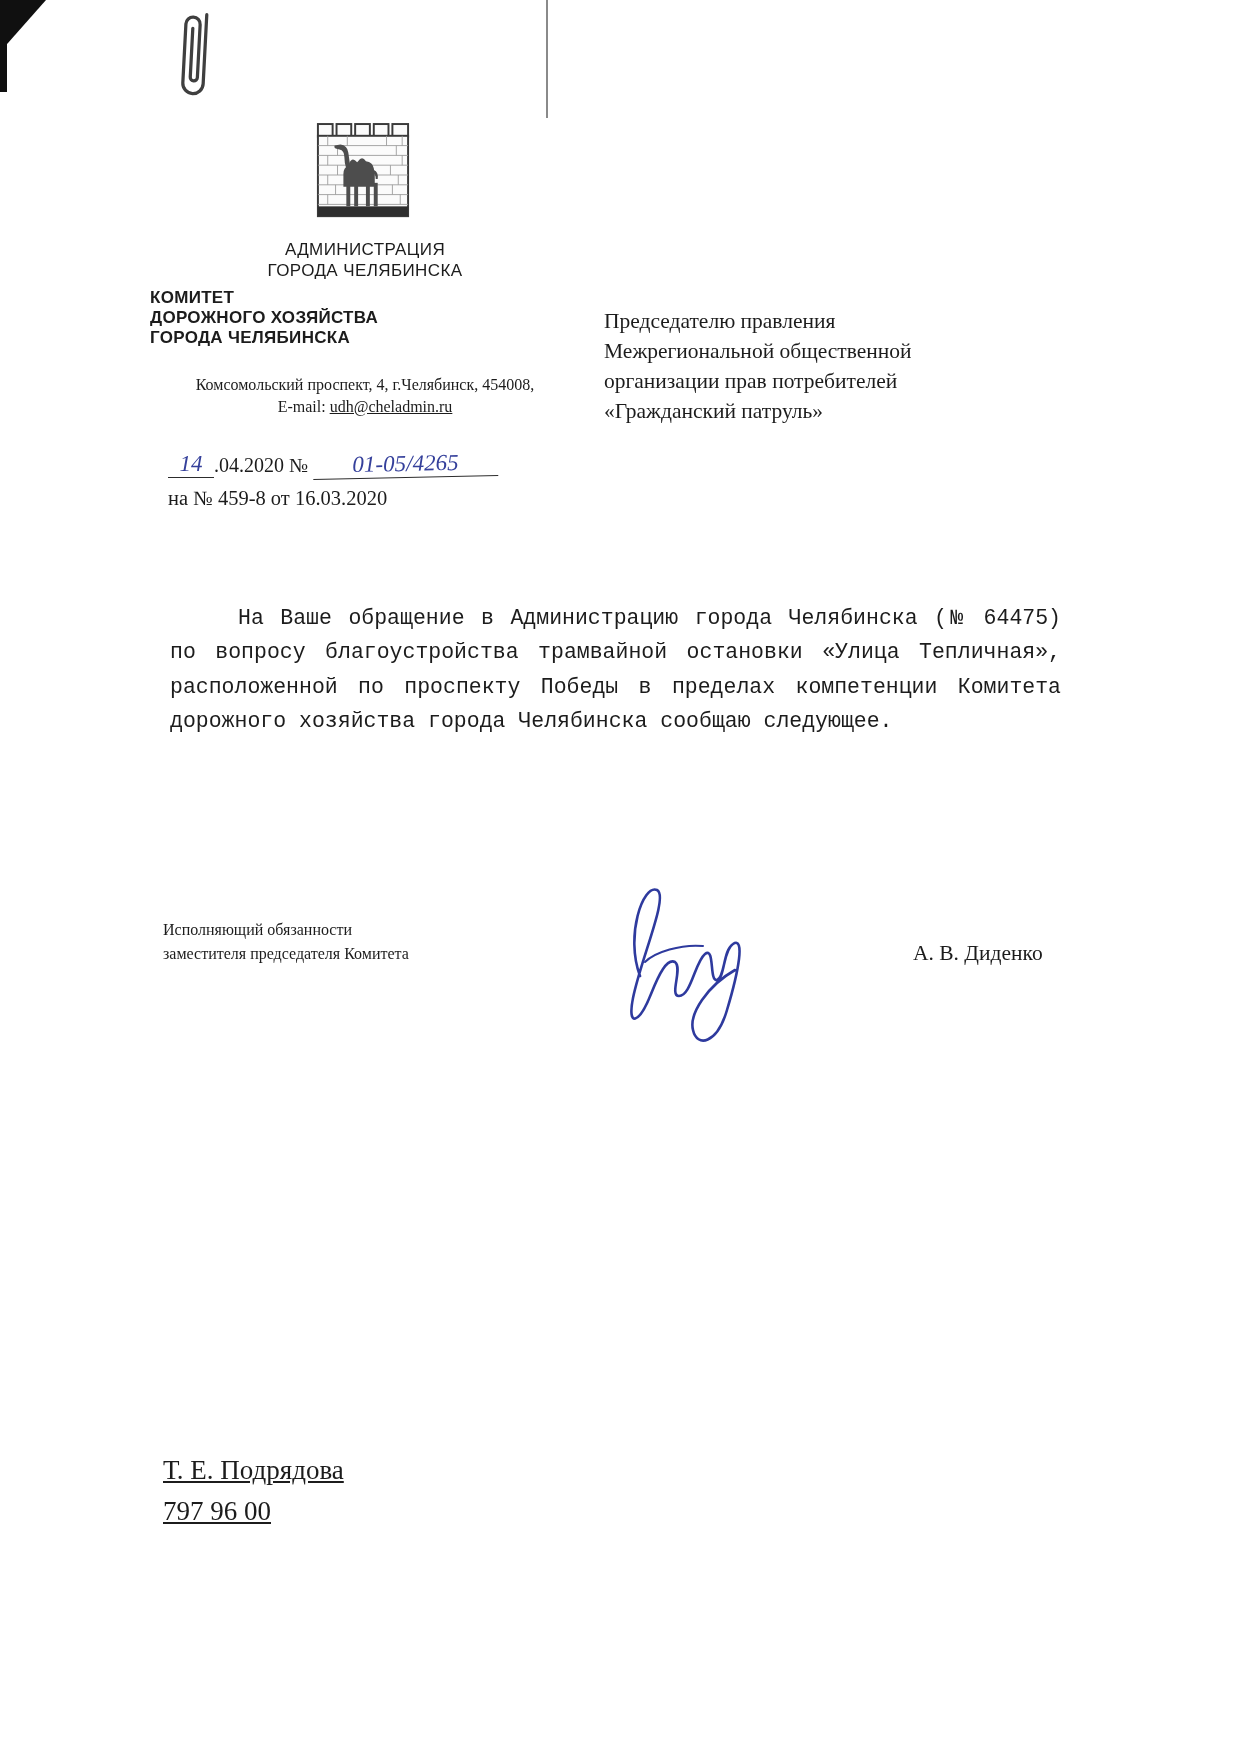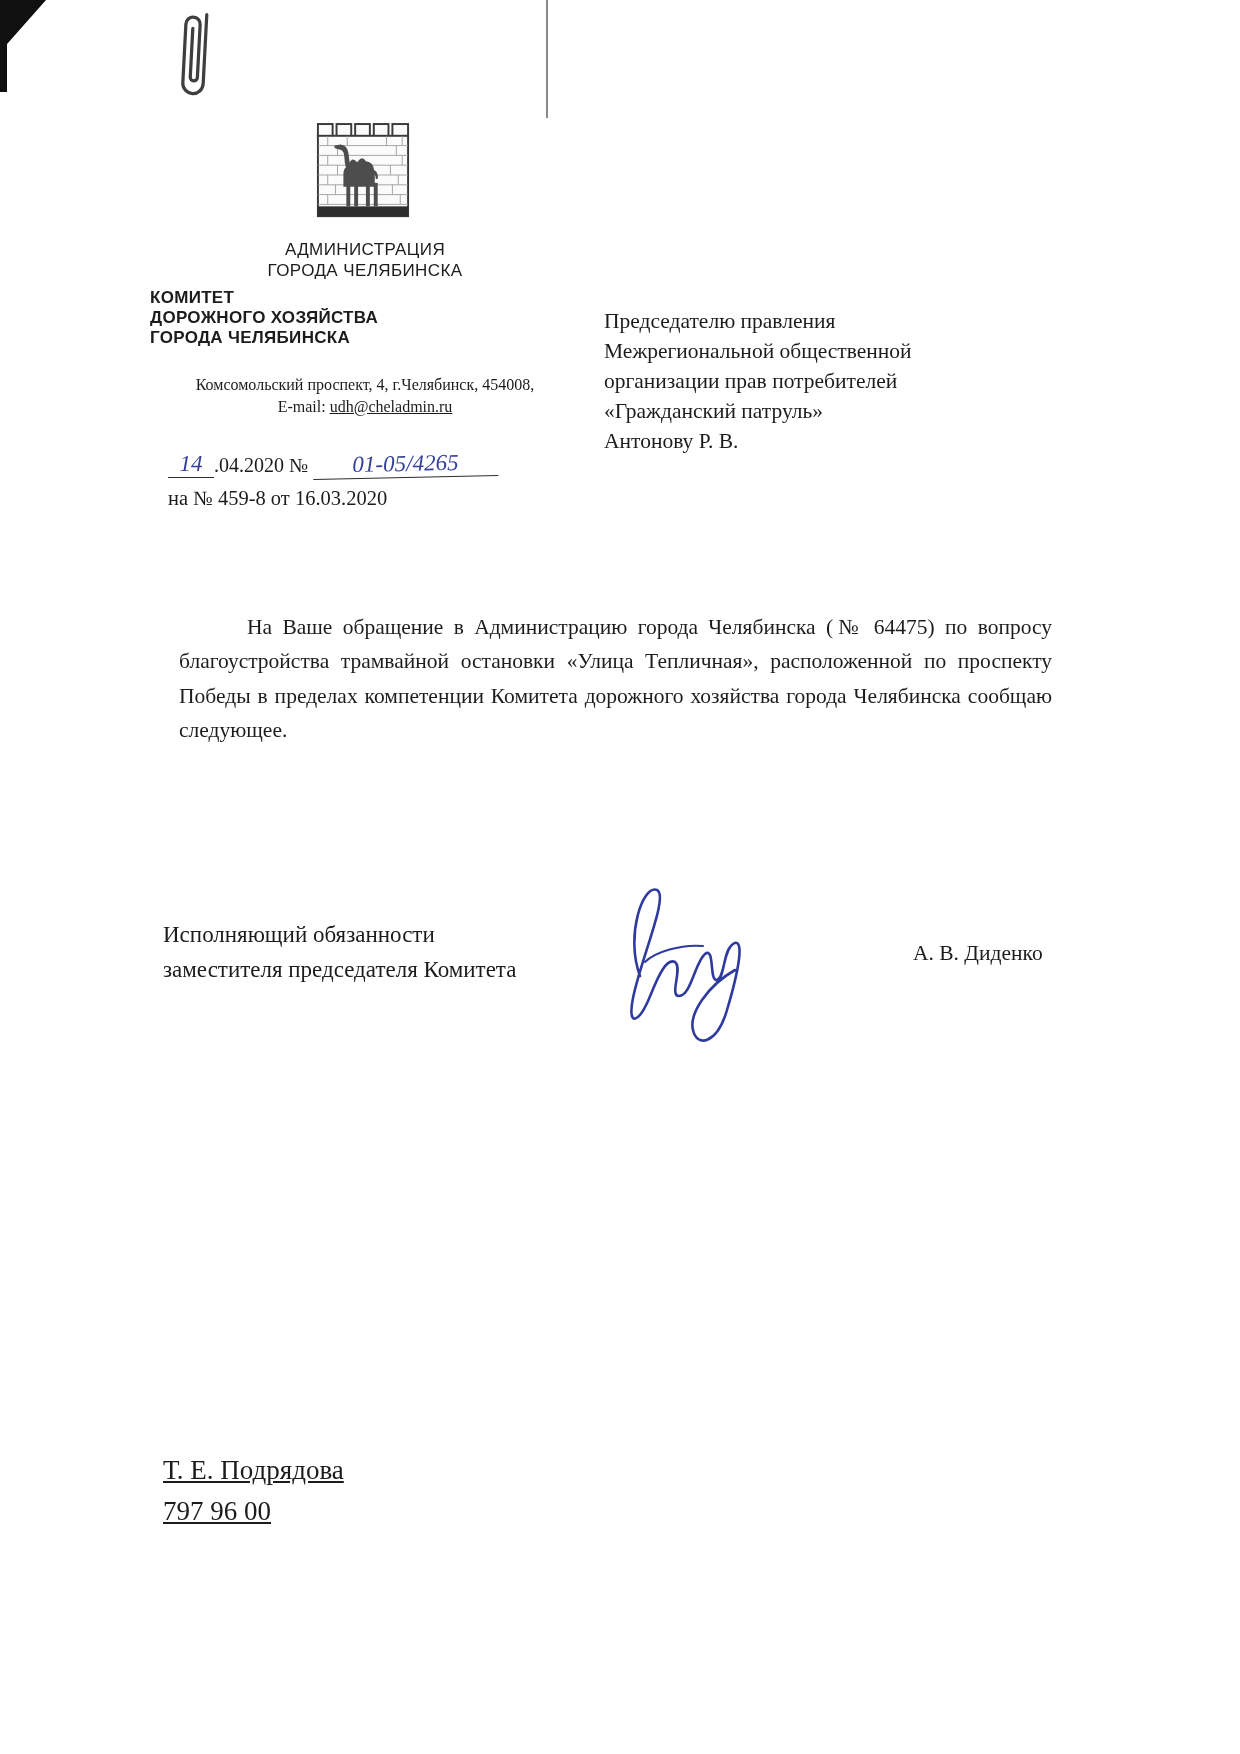--- a/index.html
+++ b/index.html
@@ -65,25 +65,25 @@
   .recipient{
     position:absolute;left:604px;top:306px;width:430px;
     font-size:21.5px;line-height:1.4;
   }
   
   .body-text{
     position:absolute;left:163px;top:594px;width:905px;
     font-size:21.5px;line-height:1.6;
     text-align:justify;
   }
-  .body-text p{margin:16px;text-indent:68px;text-align-last:left;}
+  .body-text p{margin:7px;text-indent:68px;text-align-last:left;font-family:Liberation Mono, monospace;}
   
   .sign-position{
     position:absolute;left:163px;top:918px;
-    font-size:23px;line-height:1.5;
+    font-size:16px;line-height:1.5;
   }
   .sign-scribble{position:absolute;left:585px;top:866px;}
   .sign-name{
     position:absolute;left:913px;top:941px;font-size:21.5px;
   }
   
   .footer{
     position:absolute;left:163px;top:1450px;font-size:27px;line-height:1.5;text-decoration:underline;
   }
 </style>
@@ -179,21 +179,20 @@
     <span class="blank date-blank"><span class="hand">14</span></span><span>.04.2020 №</span>
     <span class="blank num-blank"><span class="hand">01-05/4265</span></span>
   </div>
   <div class="reply">на № 459-8 от 16.03.2020</div>
 
   <div class="recipient">
     <div>Председателю правления</div>
     <div>Межрегиональной общественной</div>
     <div>организации прав потребителей</div>
     <div>«Гражданский патруль»</div>
-    <div>Антонову Р. В.</div>
   </div>
 
   <div class="body-text">
     <p>На Ваше обращение в Администрацию города Челябинска (№ 64475) по вопросу благоустройства трамвайной остановки «Улица Тепличная», расположенной по проспекту Победы в пределах компетенции Комитета дорожного хозяйства города Челябинска сообщаю следующее.</p>
   </div>
 
   <div class="sign-position">
     <div>Исполняющий обязанности</div>
     <div>заместителя председателя Комитета</div>
   </div>

